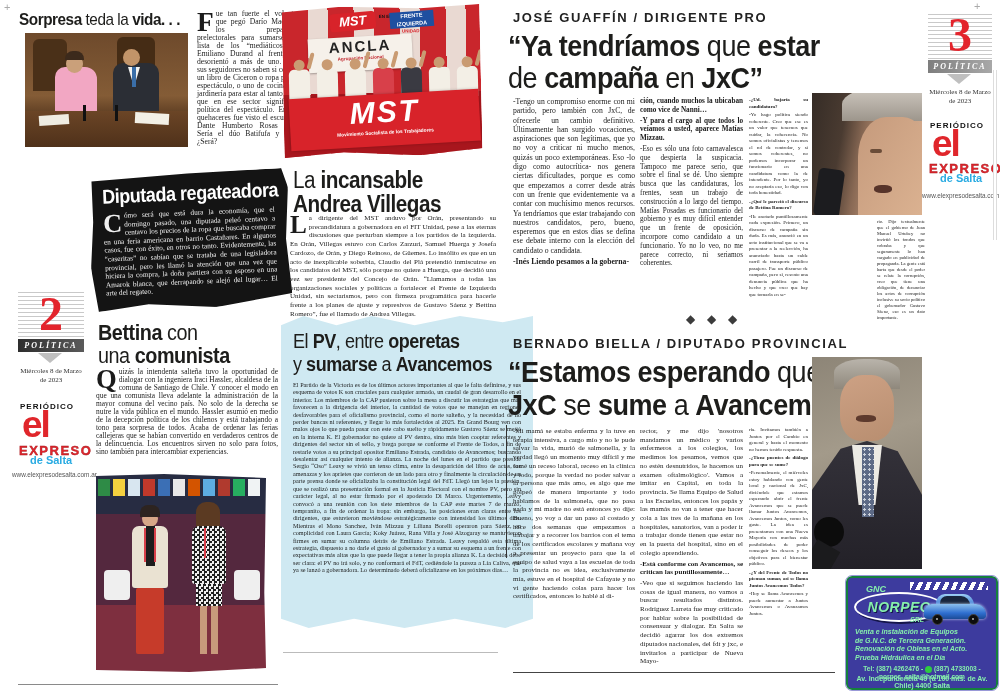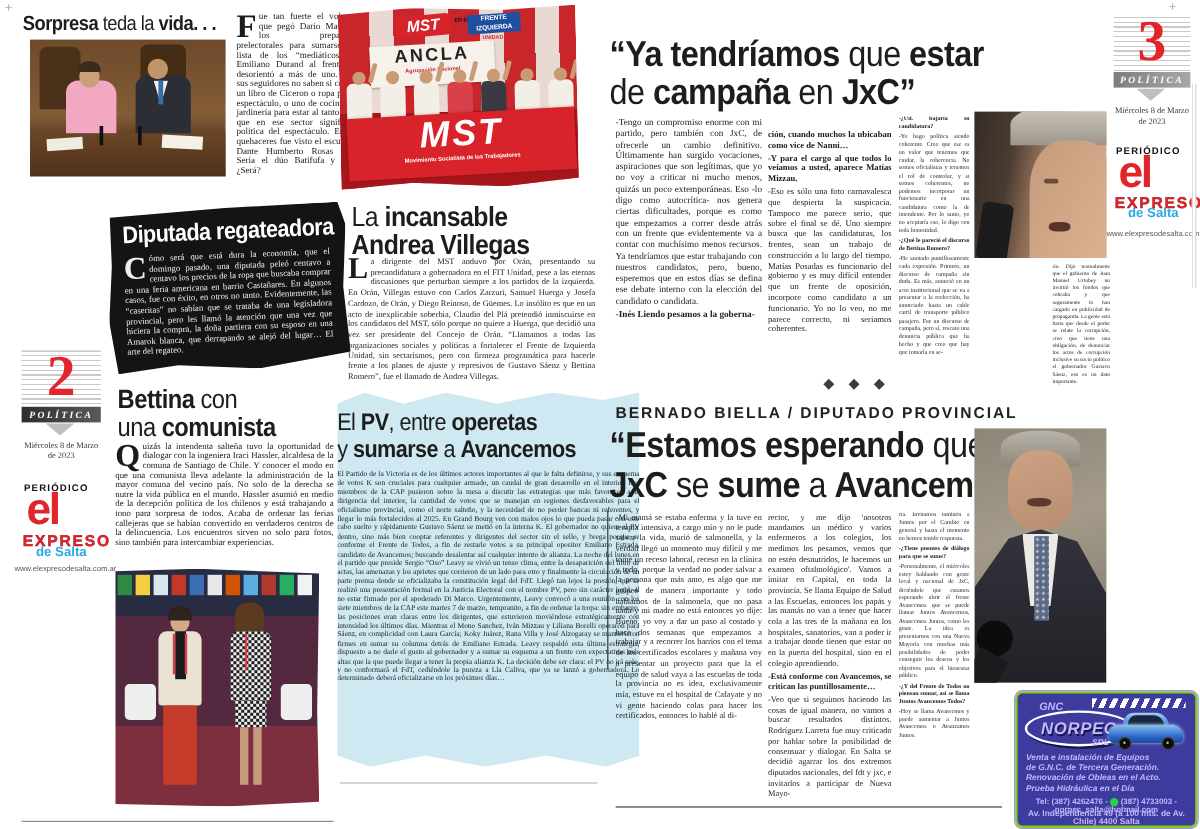--- a/index.html
+++ b/index.html
@@ -61,21 +61,21 @@
   .ph-guaffin{background:linear-gradient(100deg,#352c26 0%,#4a3b31 28%,#8a6a55 45%,#c59a7c 68%,#d9b294 100%)}
   .ph-biella{background:linear-gradient(160deg,#8d8577 0%,#a39a8a 40%,#7c7466 100%)}
   .person{position:relative;width:21px;height:30px;background:#f3efe6;border-radius:5px 5px 0 0;flex:0 0 auto}
   .person::before{content:"";position:absolute;top:-10px;left:5px;width:11px;height:11px;border-radius:50%;background:#c99b72}
   .person.arm::after{content:"";position:absolute;top:-17px;right:-3px;width:4px;height:17px;
                      background:#c99b72;transform:rotate(16deg);border-radius:2px}
   .p-red{background:#d8404a}.p-dark{background:#3a3a42}
   
   .diamonds{font-size:12px;color:#3c3c3c;letter-spacing:4px;font-family:"DejaVu Sans",sans-serif}
   
-  .ad{background:#3d3b9e;border:2px solid #84cc16;outline:1px solid #9a99d8;border-radius:6px;color:#c4b5fd}
+  .ad{background:#3d3b9e;border:2px solid #15803d;outline:1px solid #9a99d8;border-radius:6px;color:#86efac}
   .ad .hatch{background:repeating-linear-gradient(115deg,#fff 0 4px,#3d3b9e 4px 8px)}
   .ad .gnc{font-family:"Liberation Sans",sans-serif;font-style:italic;font-weight:800;font-size:9px}
   .ad .oval{border:2px solid #fff;border-radius:50%;box-shadow:2px 2px 0 #15154a;
             display:flex;align-items:center;justify-content:center}
   .ad .brandname{font-family:"Liberation Sans",sans-serif;font-style:italic;font-weight:800;
                  font-size:14px;letter-spacing:.5px;text-shadow:1px 1px 0 #15154a}
   .ad .srl{font-family:"Liberation Sans",sans-serif;font-style:italic;font-weight:800;font-size:7px}
   .ad .desc{font-family:"Liberation Sans",sans-serif;font-style:italic;font-weight:700;
             font-size:7px;line-height:8.6px}
   .ad .contact{font-family:"Liberation Sans",sans-serif;font-weight:700;font-size:6.6px;text-align:center}
@@ -207,38 +207,39 @@
       <div style="font-family:'Liberation Sans',sans-serif;font-style:italic;font-weight:900;font-size:30px;line-height:36px;color:#fff;letter-spacing:2px">MST</div>
       <div style="font-family:'Liberation Sans',sans-serif;font-weight:700;font-size:4.8px;color:#fff">Movimiento Socialista de los Trabajadores</div>
     </div>
   </div>
 
   <div class="abs hline" style="left:293px;top:167px;font-size:23px"><span class="hl">La </span><span class="hb">incansable</span></div>
   <div class="abs hline" style="left:293px;top:191px;font-size:23px"><span class="hb">Andrea Villegas</span></div>
 
   <div class="abs jtext body-dc" style="left:290px;top:214px;width:206px;height:104px;font-size:7px;line-height:8.7px">La dirigente del MST anduvo por Orán, presentando su precandidatura a gobernadora en el FIT Unidad, pese a las eternas discusiones que perturban siempre a los partidos de la izquierda. En Orán, Villegas estuvo con Carlos Zarzuri, Samuel Huerga y Josefa Cardozo, de Orán, y Diego Reinoso, de Güemes. Lo insólito es que en un acto de inexplicable soberbia, Claudio del Plá pretendió inmiscuirse en los candidatos del MST, sólo porque no quiere a Huerga, que decidió una vez ser presidente del Concejo de Orán. “Llamamos a todas las organizaciones sociales y políticas a fortalecer el Frente de Izquierda Unidad, sin sectarismos, pero con firmeza programática para hacerle frente a los planes de ajuste y represivos de Gustavo Sáenz y Bettina Romero”, fue el llamado de Andrea Villegas.</div>
 
-  <div class="abs bluebox" style="left:281px;top:327px;width:252px;height:312px;padding:14px 0;box-sizing:border-box">
+  <div class="abs bluebox" style="left:281px;top:316px;width:252px;height:312px;padding:14px 12px;box-sizing:border-box">
     <div class="hline" style="font-size:20px"><span class="hl">El </span><span class="hb">PV</span><span class="hl">, entre </span><span class="hb">operetas</span></div>
     <div class="hline" style="font-size:20px;margin-bottom:5px"><span class="hl">y </span><span class="hb">sumarse</span><span class="hl"> a </span><span class="hb">Avancemos</span></div>
     <div class="jtext" style="font-size:6.2px;line-height:7.4px;overflow:hidden;height:240px">El Partido de la Victoria es de los últimos actores importantes al que le falta definirse, y sus esquema de votos K son cruciales para cualquier armado, un caudal de gran desarrollo en el interior. Los miembros de la CAP pusieron sobre la mesa a discutir las estrategias que más favorecen a la dirigencia del interior, la cantidad de votos que se manejan en regiones desfavorables para el oficialismo provincial, como el norte salteño, y la necesidad de no perder bancas ni referentes, y llegar lo más fortalecidos al 2025. En Grand Bourg ven con malos ojos lo que pueda pasar con este cabo suelto y rápidamente Gustavo Sáenz se metió en la interna K. El gobernador no quiere al PV dentro, sino más bien cooptar referentes y dirigentes del sector sin el sello, y brega porque se conforme el Frente de Todos, a fin de restarle votos a su principal opositor Emiliano Estrada, candidato de Avancemos; buscando desalentar así cualquier intento de alianza. La noche del lunes en el partido que preside Sergio “Oso” Leavy se vivió un tenso clima, entre la desaparición del libro de actas, las amenazas y los aprietes que corrieron de un lado para otro y finalmente la circulación de un parte prensa donde se oficializaba la constitución legal del FdT. Llegó tan lejos la presión, que se realizó una presentación formal en la Justicia Electoral con el nombre PV, pero sin carácter legal, al no estar firmado por el apoderado Di Marco. Urgentemente, Leavy convocó a una reunión con los siete miembros de la CAP este martes 7 de marzo, tempranito, a fin de ordenar la tropa: sin embargo, las posiciones eran claras entre los dirigentes, que estuvieron moviéndose estratégicamente con intensidad los últimos días. Mientras el Mono Sanchez, Iván Mizzau y Liliana Borelli operaron para Sáenz, en complicidad con Laura García; Koky Juárez, Rana Villa y José Alzogaray se mantuvieron firmes en sumar su columna detrás de Emiliano Estrada. Leavy respaldó esta última estrategia, dispuesto a no darle el gusto al gobernador y a sumar su esquema a un frente con expectativas más altas que la que puede llegar a tener la propia alianza K. La decisión debe ser clara: el PV no irá solo, y no conformará el FdT, cediéndole la pureza a Lía Caliva, que ya se lanzó a gobernadora. Lo determinado deberá oficializarse en los próximos días…</div>
   </div>
 
   <div class="abs rule" style="left:283px;top:652px;width:215px;height:1px;background:#bbb"></div>
 
   <div class="abs" style="left:506px;top:425px;width:1px;height:133px;background:#333"></div>
 
+  <div class="abs kicker" style="left:513px;top:10px;font-size:13px">JOSÉ GUAFFÍN / DIRIGENTE PRO</div>
   <div class="abs hline" style="left:508px;top:29px;font-size:30px"><span class="hb">“Ya tendríamos </span><span class="hl">que </span><span class="hb">estar</span></div>
   <div class="abs hline" style="left:508px;top:61px;font-size:30px"><span class="hl">de </span><span class="hb">campaña </span><span class="hl">en </span><span class="hb">JxC”</span></div>
 
   <div class="abs icol c-lg" style="left:513px;top:97px;width:122px;height:228px">
       <p class="a">-Tengo un compromiso enorme con mi partido, pero también con JxC, de ofrecerle un cambio definitivo. Últimamente han surgido vocaciones, aspiraciones que son legítimas, que yo no voy a criticar ni mucho menos, quizás un poco extemporáneas. Eso -lo digo como autocrítica- nos genera ciertas dificultades, porque es como que empezamos a correr desde atrás con un frente que evidentemente va a contar con muchísimo menos recursos. Ya tendríamos que estar trabajando con nuestros candidatos, pero, bueno, esperemos que en estos días se defina ese debate interno con la elección del candidato o candidata.</p>
       <p class="q">-Inés Liendo pesamos a la goberna-</p>
     </div>
-  <div class="abs icol c-md" style="left:640px;top:108px;width:103px;height:228px">
+  <div class="abs icol c-md" style="left:640px;top:97px;width:103px;height:228px">
       <p class="q">ción, cuando muchos la ubicaban como vice de Nanni…</p>
       <p class="q">-Y para el cargo al que todos lo veíamos a usted, aparece Matías Mizzau.</p>
       <p class="a">-Eso es sólo una foto carnavalesca que despierta la suspicacia. Tampoco me parece serio, que sobre el final se dé. Uno siempre busca que las candidaturas, los frentes, sean un trabajo de construcción a lo largo del tiempo. Matías Posadas es funcionario del gobierno y es muy difícil entender que un frente de oposición, incorpore como candidato a un funcionario. Yo no lo veo, no me parece correcto, ni seriamos coherentes.</p>
     </div>
   <div class="abs icol c-sm" style="left:749px;top:97px;width:59px;height:234px">
       <p class="q">-¿Ud. bajaría su candidatura?</p>
       <p class="a">-Yo hago política siendo coherente. Creo que ese es un valor que tenemos que cuidar, la coherencia. No somos oficialistas y tenemos el rol de controlar, y si somos coherentes, no podemos incorporar un funcionario en una candidatura como la de intendente. Por lo tanto, yo no aceptaría eso, lo digo con toda honestidad.</p>
       <p class="q">-¿Qué le pareció el discurso de Bettina Romero?</p>
       <p class="a">-He anotado puntillosamente cada expresión. Primero, un discurso de campaña sin duda. Es más, anunció en un acto institucional que se va a presentar a la reelección, ha anunciado hasta un cable carril de transporte público pasajero. Fue un discurso de campaña, pero sí, rescato una denuncia pública que ha hecho y que creo que hay que tomarla en se-</p>
     </div>

